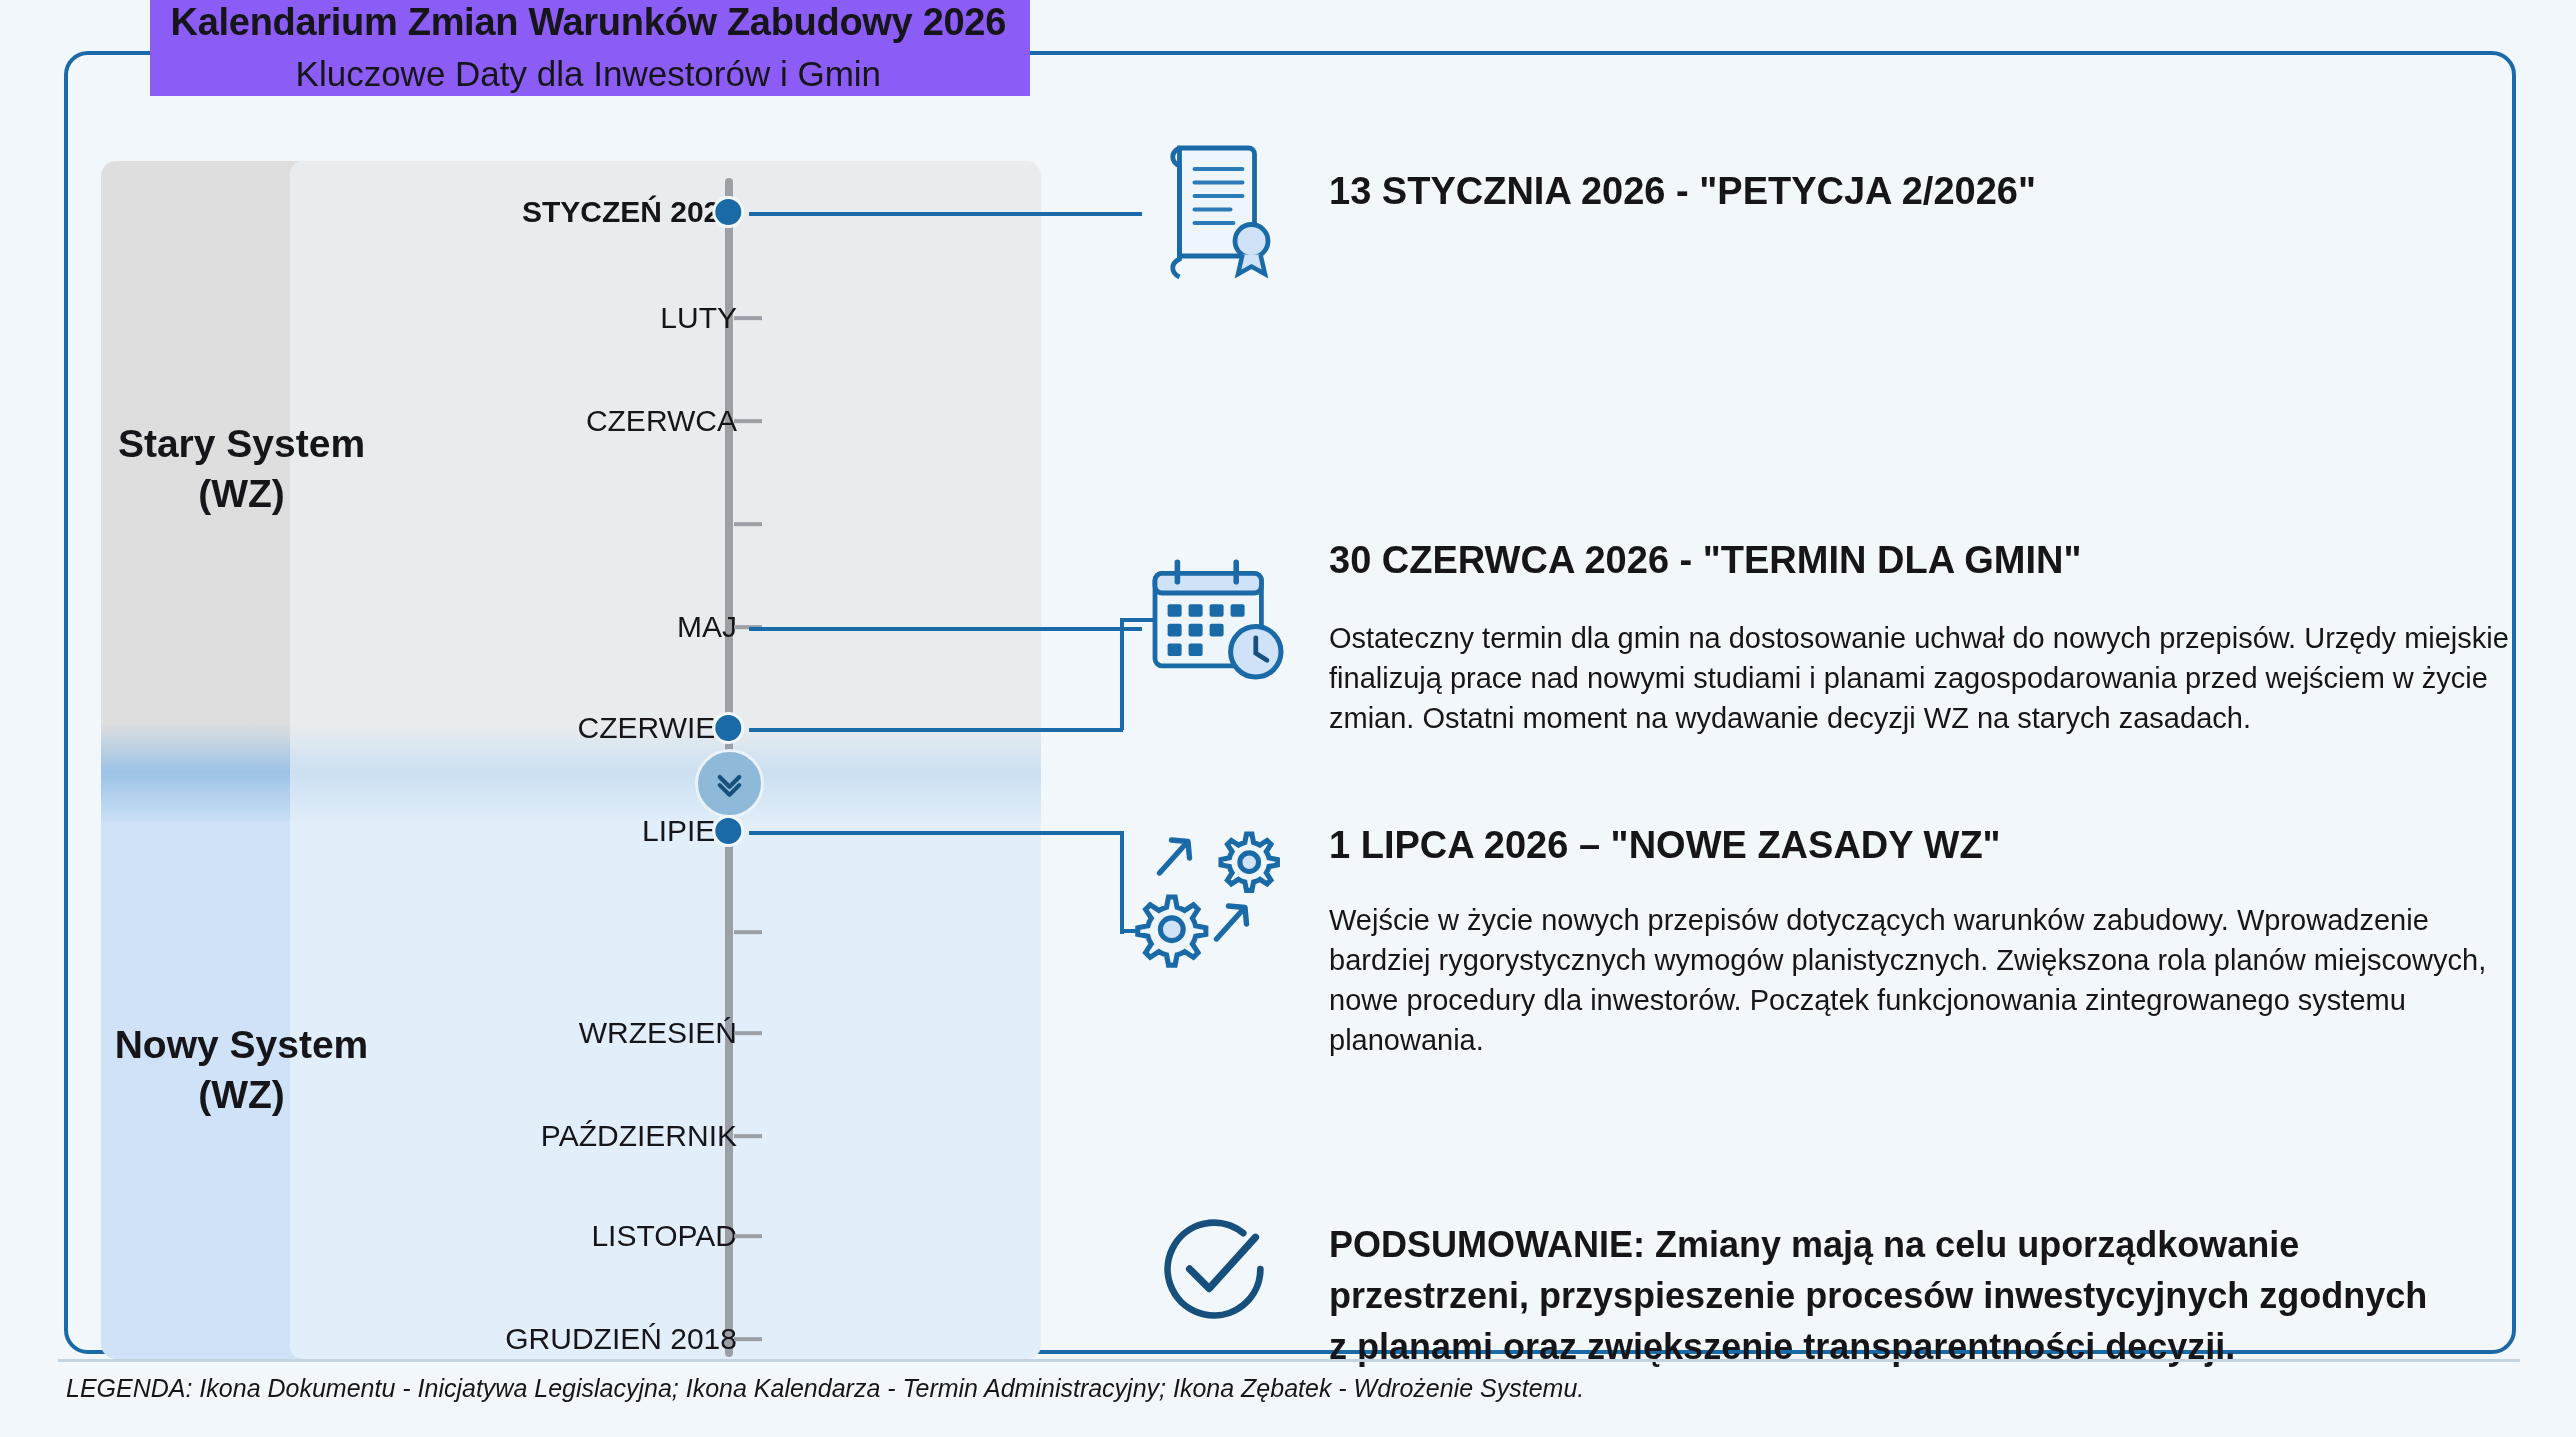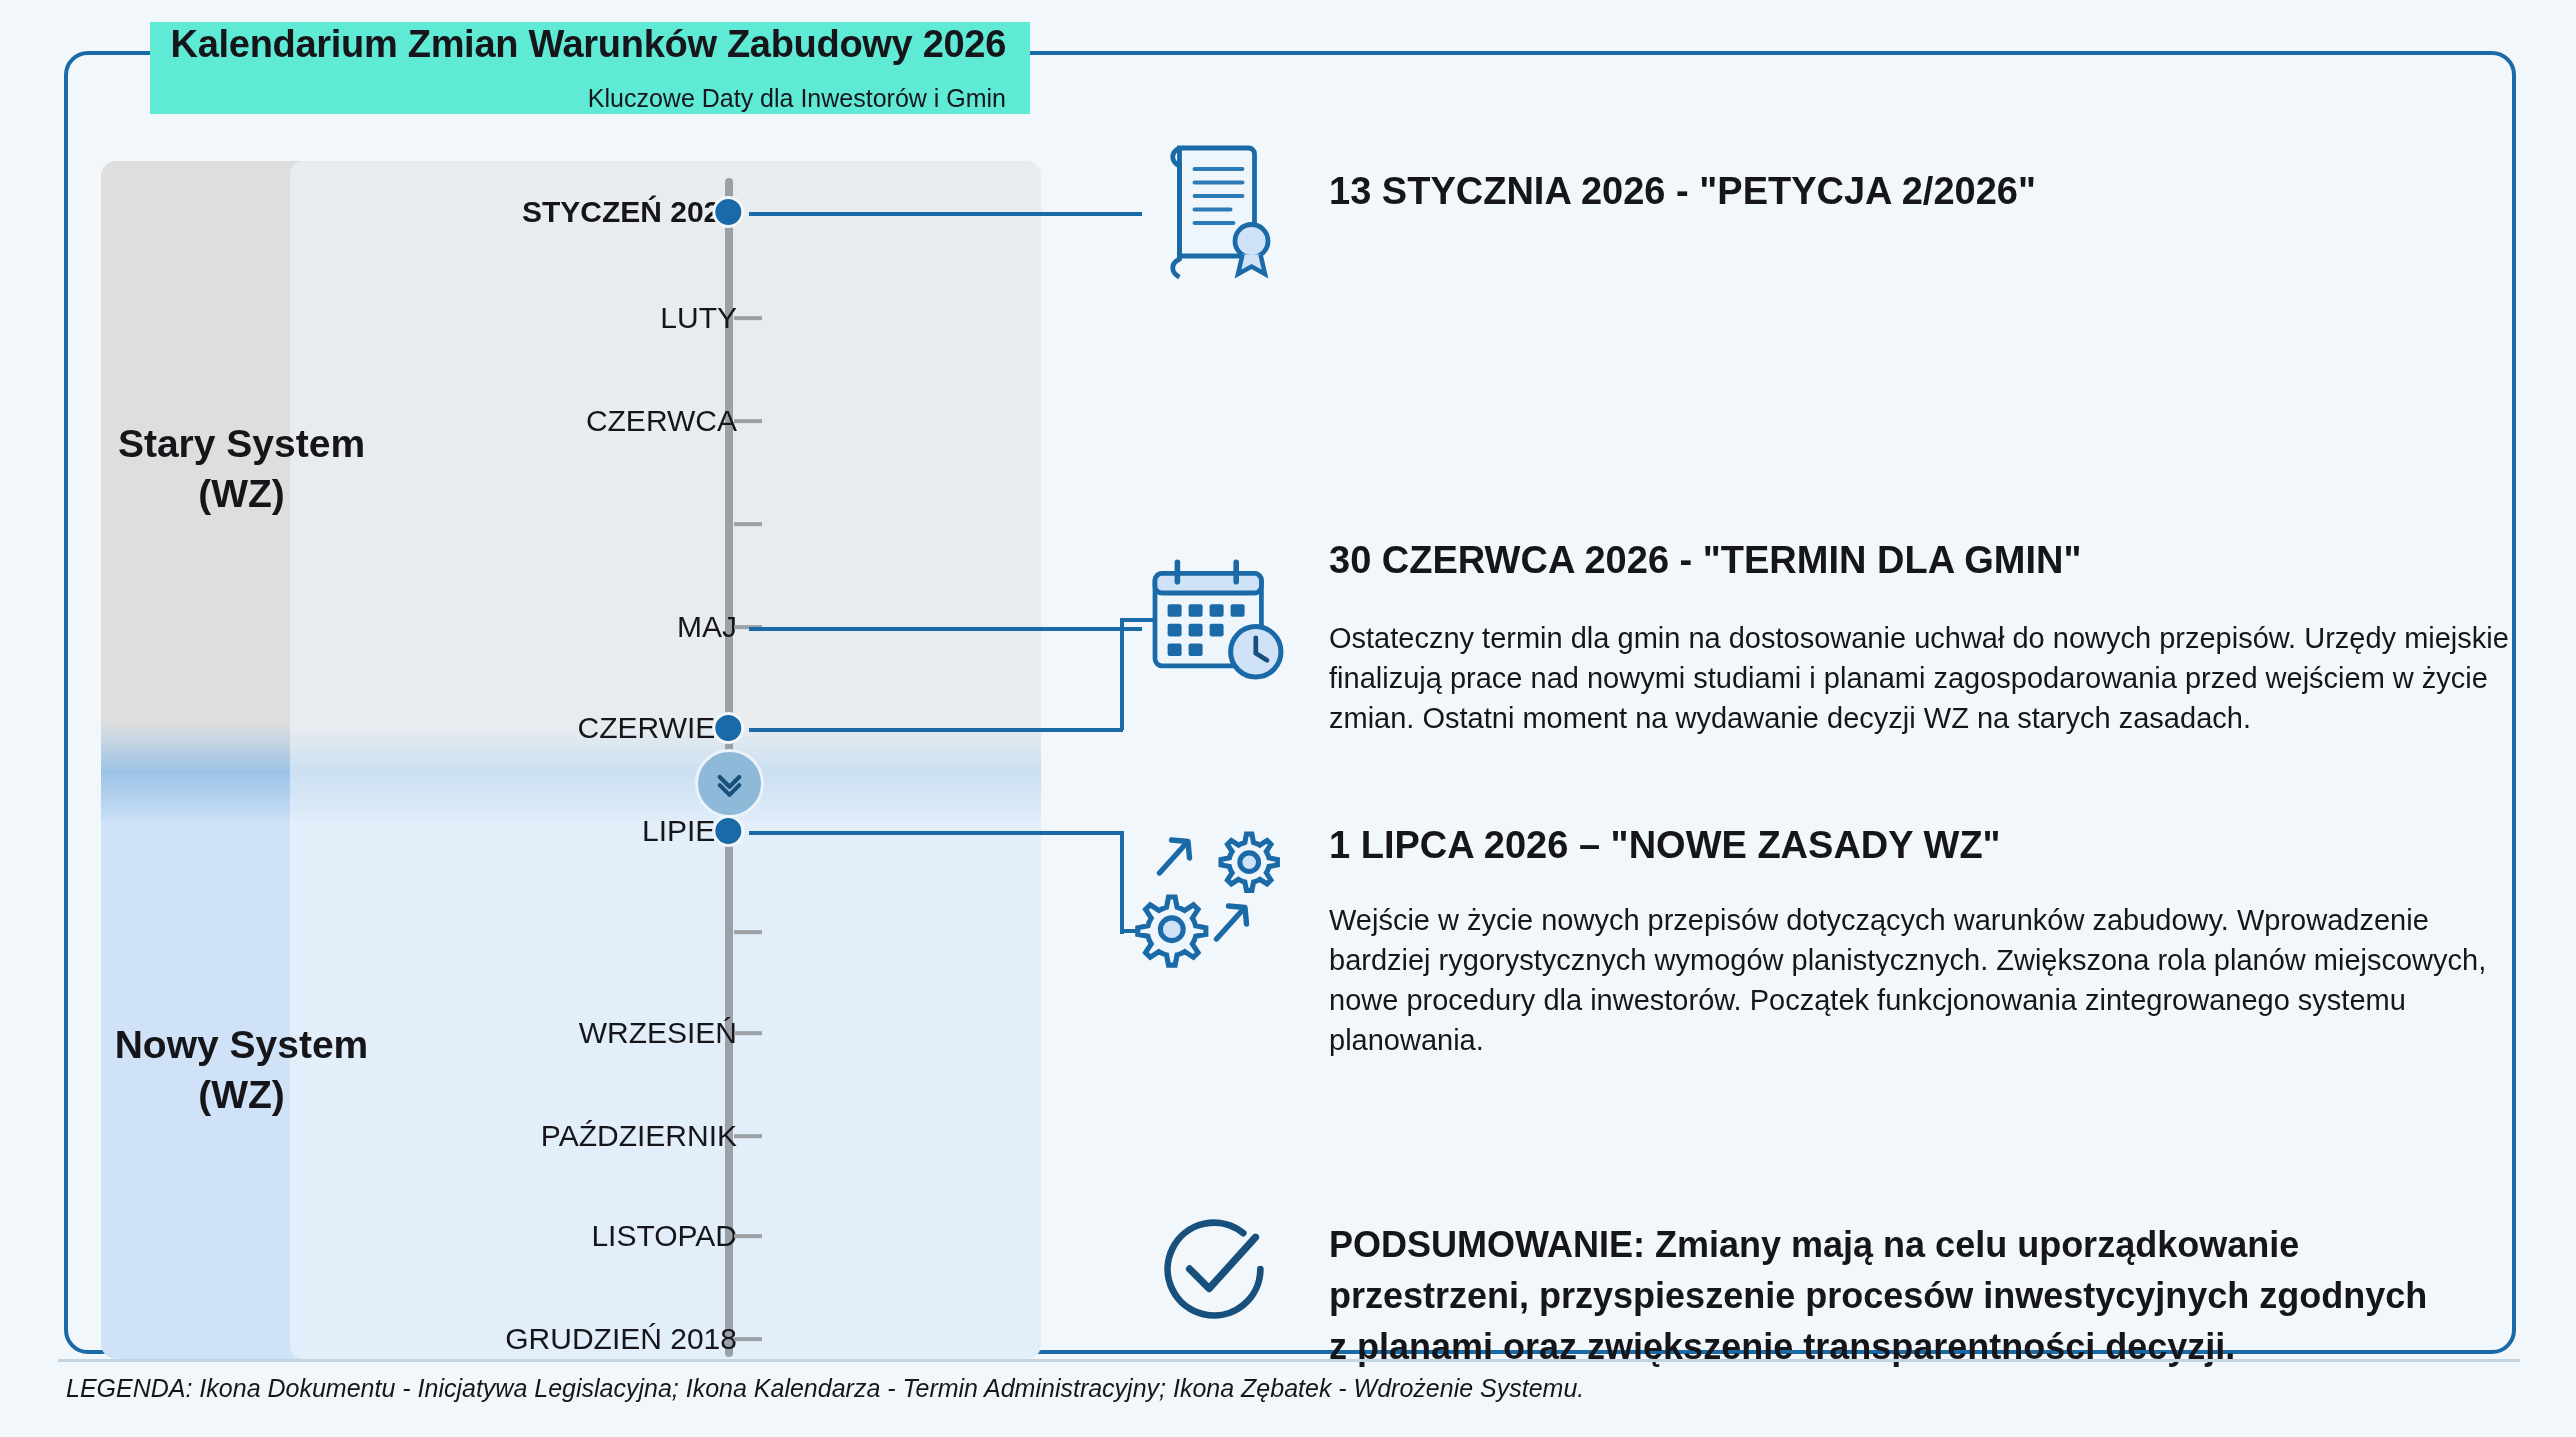--- a/index.html
+++ b/index.html
@@ -21,40 +21,40 @@
     left:64px;top:51px;
     width:2452px;height:1303px;
     border:4.7px solid #1a6aa8;
     border-radius:24px;
     box-sizing:border-box;
     background:#f2f7fb;
   }
   
   .title-block{
     position:absolute;
-    left:150px;top:22px;
-    background:#5eead4;
+    left:150px;top:0;
+    background:#8b5cf6;
     padding:0 24px 0 20.6px;
     z-index:5;
   }
   .title-main{
     font-size:38px;
     font-weight:bold;
     color:#16161a;
     letter-spacing:-0.3px;
     white-space:nowrap;
     line-height:1.18;
   }
   .title-sub{
-    font-size:25px;
-    color:#16161a;
-    text-align:right;
+    font-size:35px;
+    color:#16161a;
+    text-align:center;
     white-space:nowrap;
     line-height:1.25;
-    margin-top:16px;
+    margin-top:7px;
   }
   
   .panel{
     position:absolute;
     left:101px;top:161px;
     width:940px;height:1198px;
     border-radius:15px;
     overflow:hidden;
   }
   .panel-old{

